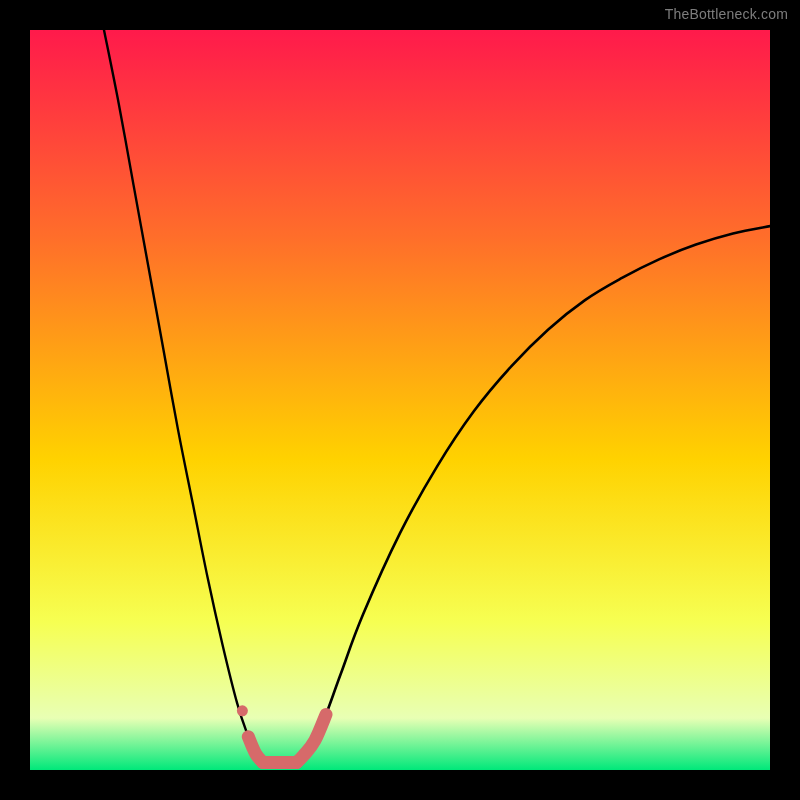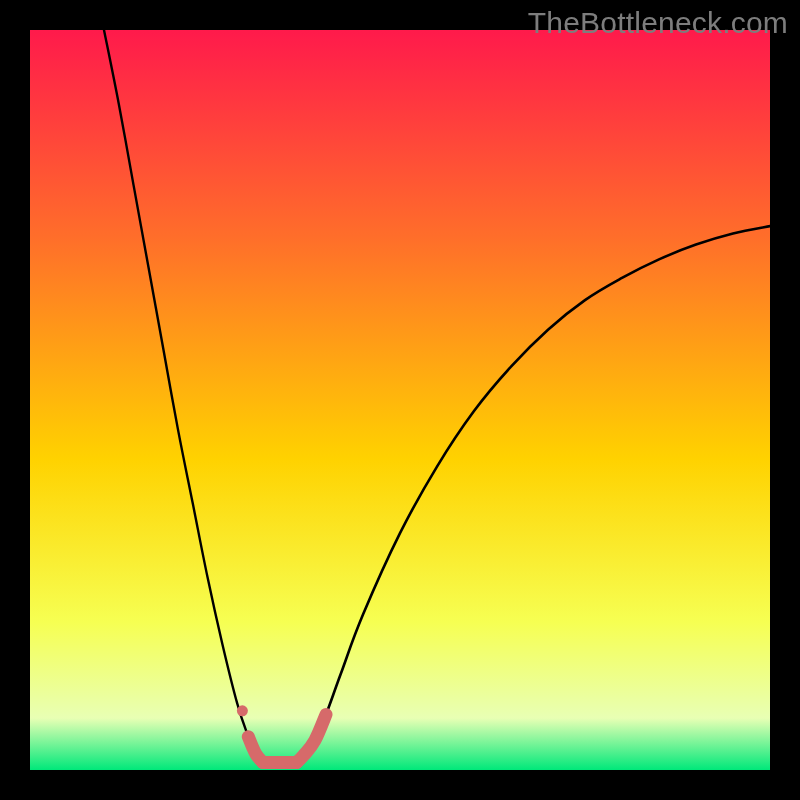--- a/index.html
+++ b/index.html
@@ -21,21 +21,21 @@
     left: 30px;
     top: 30px;
     width: 740px;
     height: 740px;
   }
   .watermark {
     position: absolute;
     top: 6px;
     right: 12px;
     color: #7d7d7d;
-    font-size: 30px;
+    font-size: 14px;
     font-weight: 500;
     letter-spacing: 0.2px;
   }
   svg { display: block; }
 </style>
 </head>
 <body>
 
 <div class="frame">
 

